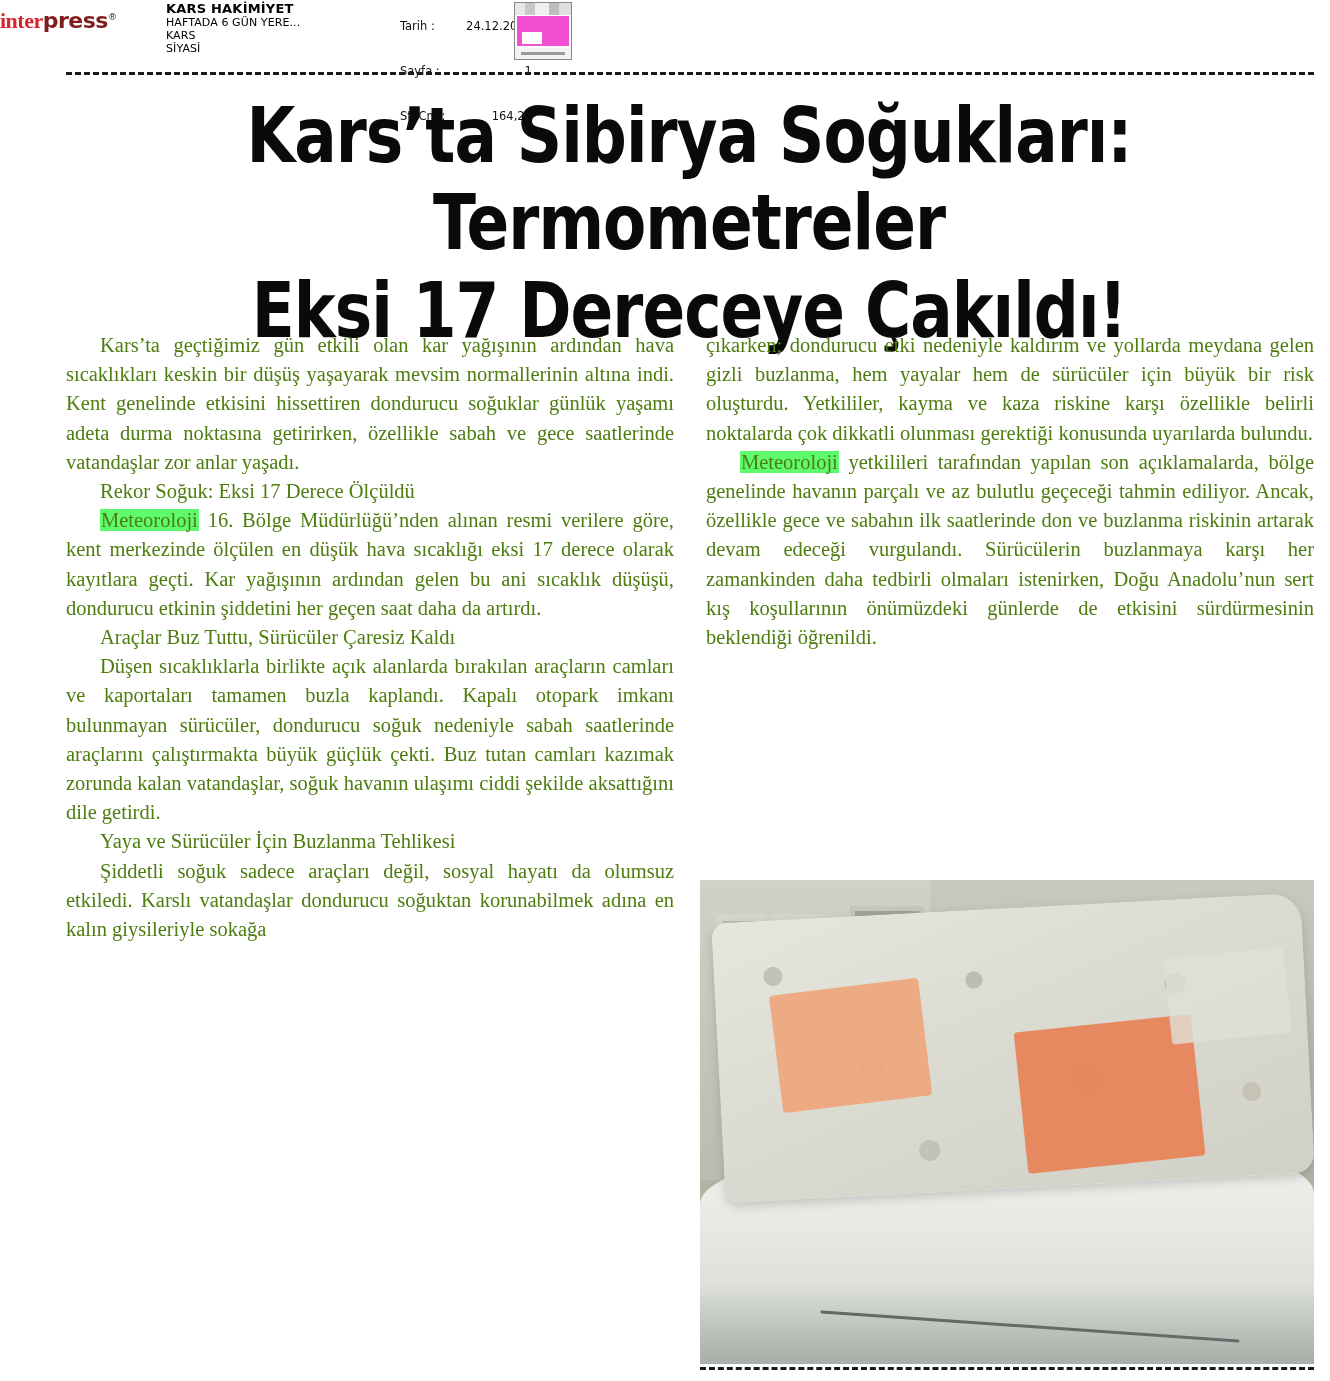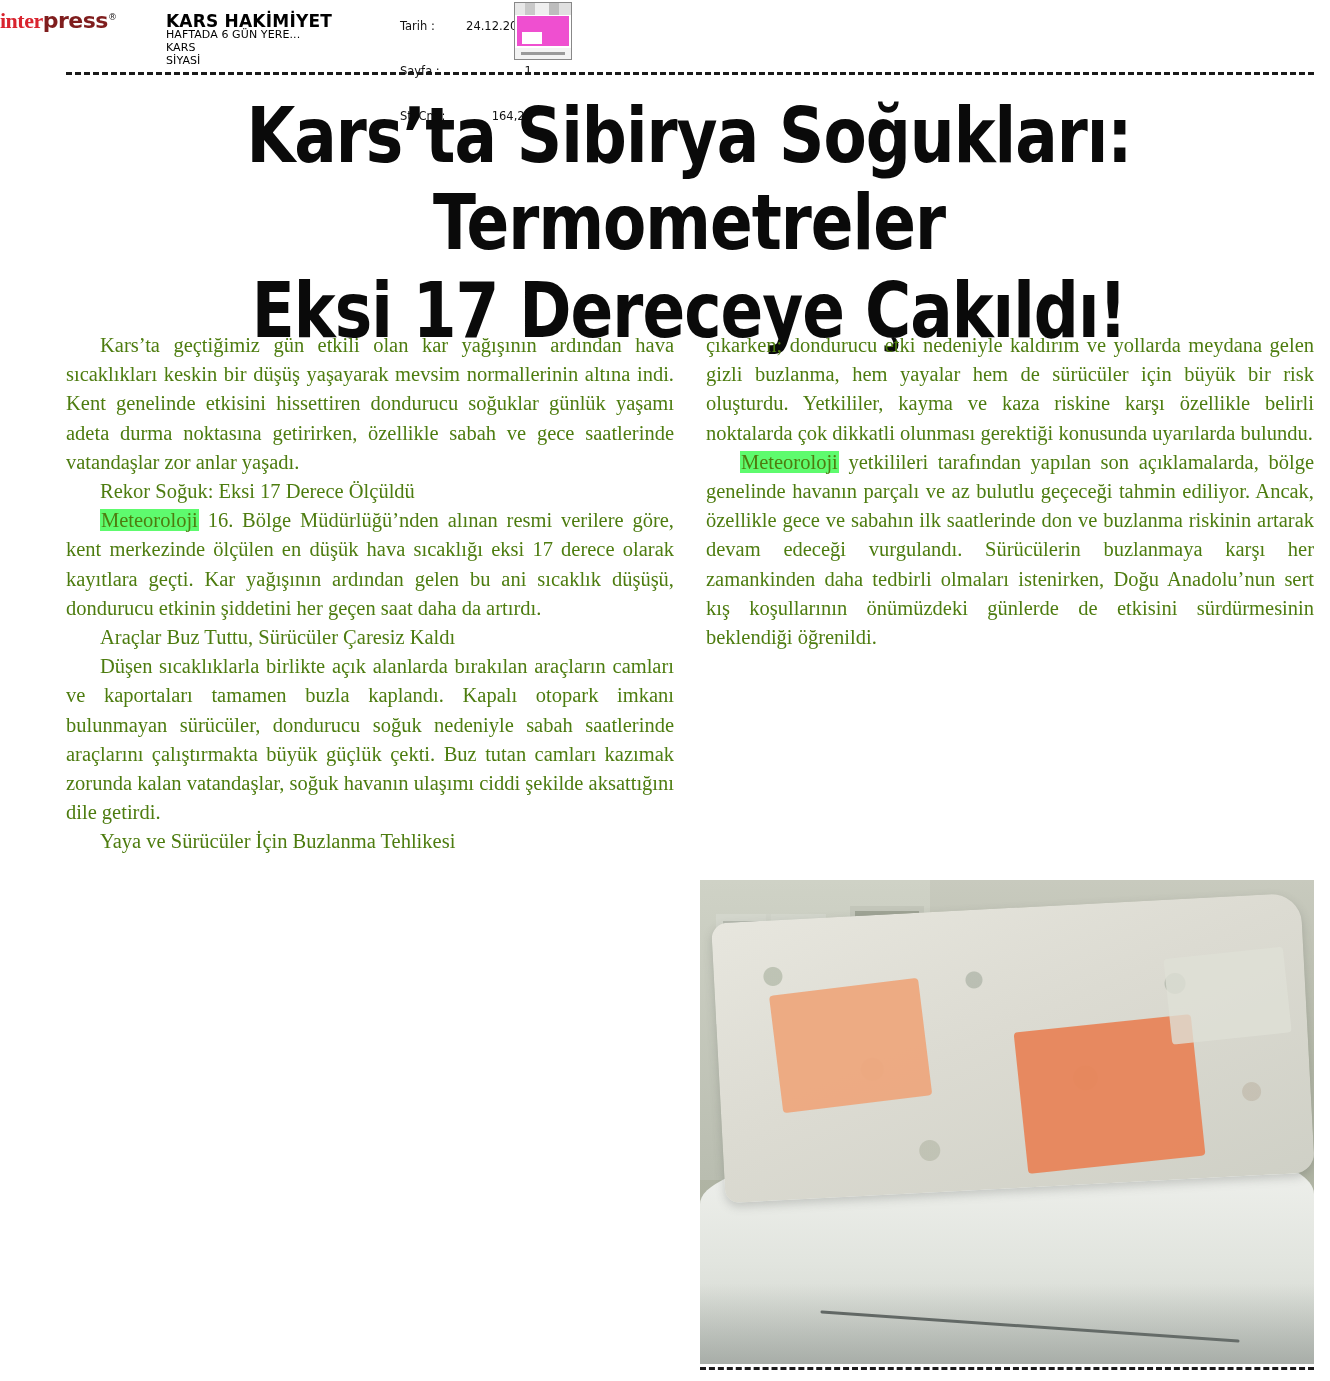--- a/index.html
+++ b/index.html
@@ -39,25 +39,24 @@
   .logo .press { color: #7f1d1d; font-weight: bold; }
   .logo .reg { font-size: 9px; vertical-align: super; color: #231f20; }
 
   .pub-block {
     position: absolute;
     left: 166px; top: 2px;
     font-family: "DejaVu Sans", sans-serif;
     color: #000;
   }
   .pub-name {
-    font-size: 17px;
+    font-size: 13px;
     font-weight: bold;
     line-height: 14px;
     letter-spacing: 0.2px;
-    margin-top: 12px;
   }
   .pub-sub {
     font-size: 11px;
     line-height: 13px;
     letter-spacing: 0.1px;
   }
 
   .meta-block {
     position: absolute;
     left: 378px; top: 4px;
@@ -313,20 +312,21 @@
   <span class="l2">Eksi 17 Dereceye Çakıldı!</span>
 </div>
 
 <div class="col col-left">
   <p>Kars’ta geçtiğimiz gün etkili olan kar yağışının ardından hava sıcaklıkları keskin bir düşüş yaşayarak mevsim normallerinin altına indi. Kent genelinde etkisini hissettiren dondurucu soğuklar günlük yaşamı adeta durma noktasına getirirken, özellikle sabah ve gece saatlerinde vatandaşlar zor anlar yaşadı.</p>
   <p>Rekor Soğuk: Eksi 17 Derece Ölçüldü</p>
   <p><span class="hl-green">Meteoroloji</span><span> 16. Bölge Müdürlüğü’nden alınan resmi verilere göre, kent merkezinde ölçülen en düşük hava sıcaklığı eksi 17 derece olarak kayıtlara geçti. Kar yağışının ardından gelen bu ani sıcaklık düşüşü, dondurucu etkinin şiddetini her geçen saat daha da artırdı.</span></p>
   <p>Araçlar Buz Tuttu, Sürücüler Çaresiz Kaldı</p>
   <p>Düşen sıcaklıklarla birlikte açık alanlarda bırakılan araçların camları ve kaportaları tamamen buzla kaplandı. Kapalı otopark imkanı bulunmayan sürücüler, dondurucu soğuk nedeniyle sabah saatlerinde araçlarını çalıştırmakta büyük güçlük çekti. Buz tutan camları kazımak zorunda kalan vatandaşlar, soğuk havanın ulaşımı ciddi şekilde aksattığını dile getirdi.</p>
   <p>Yaya ve Sürücüler İçin Buzlanma Tehlikesi</p>
+  <p>Şiddetli soğuk sadece araçları değil, sosyal hayatı da olumsuz etkiledi. Karslı vatandaşlar dondurucu soğuktan korunabilmek adına en kalın giysileriyle sokağa</p>
 </div>
 
 <div class="col col-right">
   <p class="noindent">çıkarken; dondurucu etki nedeniyle kaldırım ve yollarda meydana gelen gizli buzlanma, hem yayalar hem de sürücüler için büyük bir risk oluşturdu. Yetkililer, kayma ve kaza riskine karşı özellikle belirli noktalarda çok dikkatli olunması gerektiği konusunda uyarılarda bulundu.</p>
   <p><span class="hl-green">Meteoroloji</span><span> yetkilileri tarafından yapılan son açıklamalarda, bölge genelinde havanın parçalı ve az bulutlu geçeceği tahmin ediliyor. Ancak, özellikle gece ve sabahın ilk saatlerinde don ve buzlanma riskinin artarak devam edeceği vurgulandı. Sürücülerin buzlanmaya karşı her zamankinden daha tedbirli olmaları istenirken, Doğu Anadolu’nun sert kış koşullarının önümüzdeki günlerde de etkisini sürdürmesinin beklendiği öğrenildi.</span></p>
 </div>
 
 <div class="photo">
   <div class="ph-bg"></div>
   <div class="ph-wall"></div>

